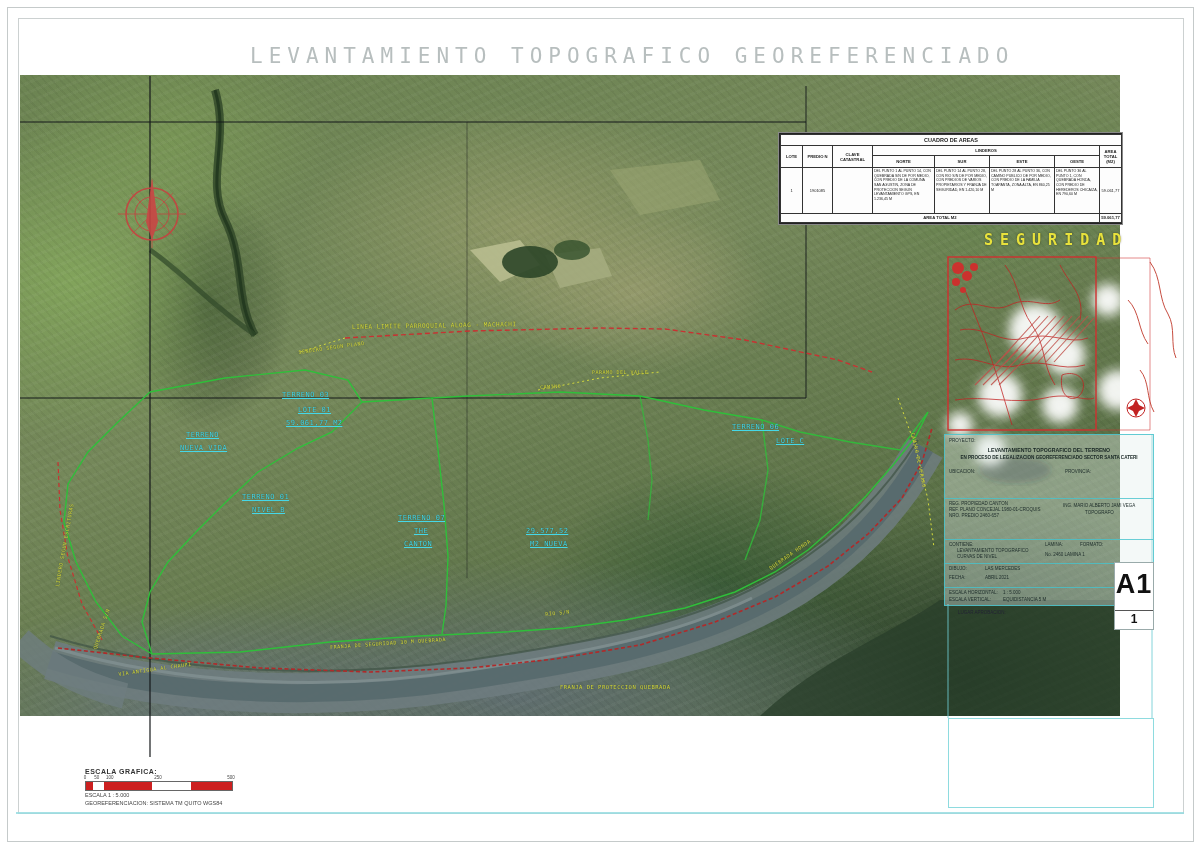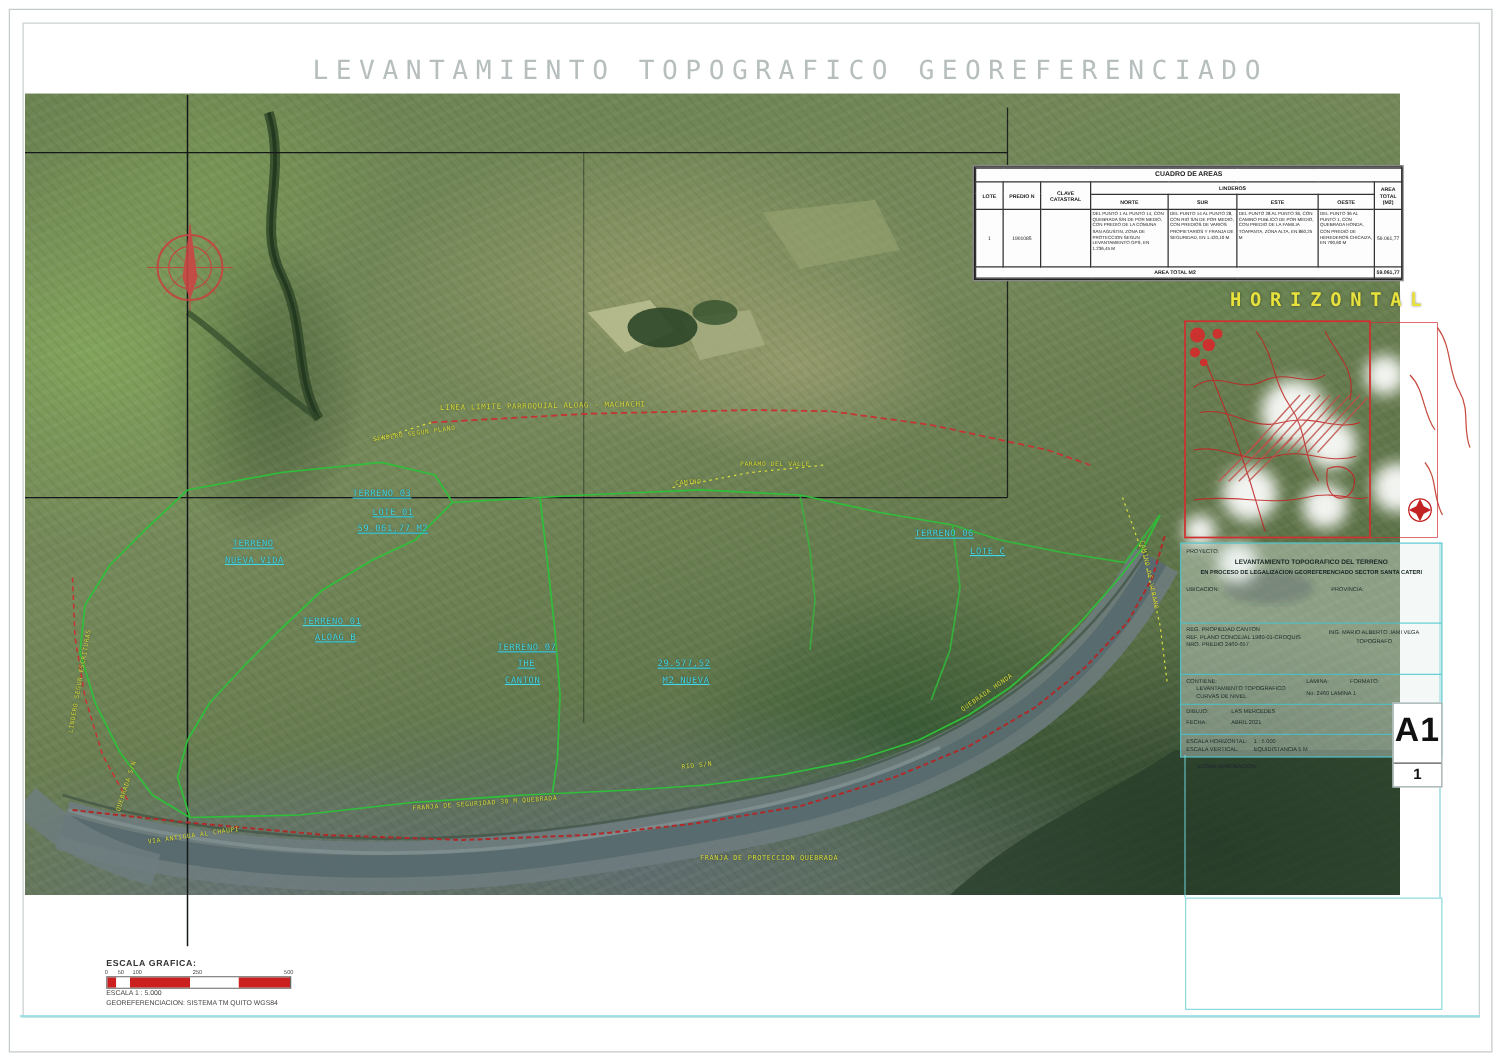--- a/index.html
+++ b/index.html
@@ -264,34 +264,34 @@
         <td>59.061,77</td>
       </tr>
       <tr style="height:9px">
         <td colspan="7" class="hd">AREA TOTAL M2</td>
         <td class="hd">59.061,77</td>
       </tr>
     </tbody>
       </table>
   </div>
 
-  <div class="ubicacion-label">HORIZONTAL</div>
+  <div class="ubicacion-label">SEGURIDAD</div>
 
   <div style="position:absolute;left:0;top:0;width:1200px;height:848px;pointer-events:none;">
       <div class="maplabel yellow" style="left: 352px; top: 323px; font-size: 6px; transform: rotate(-1deg);">LINEA LIMITE PARROQUIAL ALOAG - MACHACHI</div>
       <div class="maplabel yellow" style="left: 298px; top: 349px; font-size: 5px; transform: rotate(-8deg);">SENDERO SEGUN PLANO</div>
       <div class="maplabel yellow" style="left: 540px; top: 384px; font-size: 5px; transform: rotate(-3deg);">CAMINO</div>
       <div class="maplabel yellow" style="left: 592px; top: 369px; font-size: 5px;">PARAMO DEL VALLE</div>
       <div class="maplabel cyan" style="left: 282px; top: 391px; font-size: 7px;">TERRENO 03</div>
       <div class="maplabel cyan" style="left: 298px; top: 406px; font-size: 7px;">LOTE 01</div>
       <div class="maplabel cyan" style="left: 286px; top: 419px; font-size: 7px;">59.061,77 M2</div>
       <div class="maplabel cyan" style="left: 186px; top: 431px; font-size: 7px;">TERRENO</div>
       <div class="maplabel cyan" style="left: 180px; top: 444px; font-size: 7px;">NUEVA VIDA</div>
       <div class="maplabel cyan" style="left: 242px; top: 493px; font-size: 7px;">TERRENO 01</div>
-      <div class="maplabel cyan" style="left: 252px; top: 506px; font-size: 7px;">ALOAG B</div>
+      <div class="maplabel cyan" style="left: 252px; top: 506px; font-size: 7px;">NIVEL B</div>
       <div class="maplabel cyan" style="left: 398px; top: 514px; font-size: 7px;">TERRENO 07</div>
       <div class="maplabel cyan" style="left: 414px; top: 527px; font-size: 7px;">THE</div>
       <div class="maplabel cyan" style="left: 404px; top: 540px; font-size: 7px;">CANTON</div>
       <div class="maplabel cyan" style="left: 526px; top: 527px; font-size: 7px;">29.577,52</div>
       <div class="maplabel cyan" style="left: 530px; top: 540px; font-size: 7px;">M2 NUEVA</div>
       <div class="maplabel cyan" style="left: 732px; top: 423px; font-size: 7px;">TERRENO 06</div>
       <div class="maplabel cyan" style="left: 744px; top: 437px; font-size: 7px; padding-left: 32px;">LOTE C</div>
       <div class="maplabel yellow" style="left: 92px; top: 648px; font-size: 5px; transform: rotate(-72deg);">QUEBRADA S/N</div>
       <div class="maplabel yellow" style="left: 54px; top: 586px; font-size: 5px; transform: rotate(-80deg);">LINDERO SEGUN ESCRITURAS</div>
       <div class="maplabel yellow" style="left: 330px; top: 644px; font-size: 5px; transform: rotate(-4deg);">FRANJA DE SEGURIDAD 30 M QUEBRADA</div>

